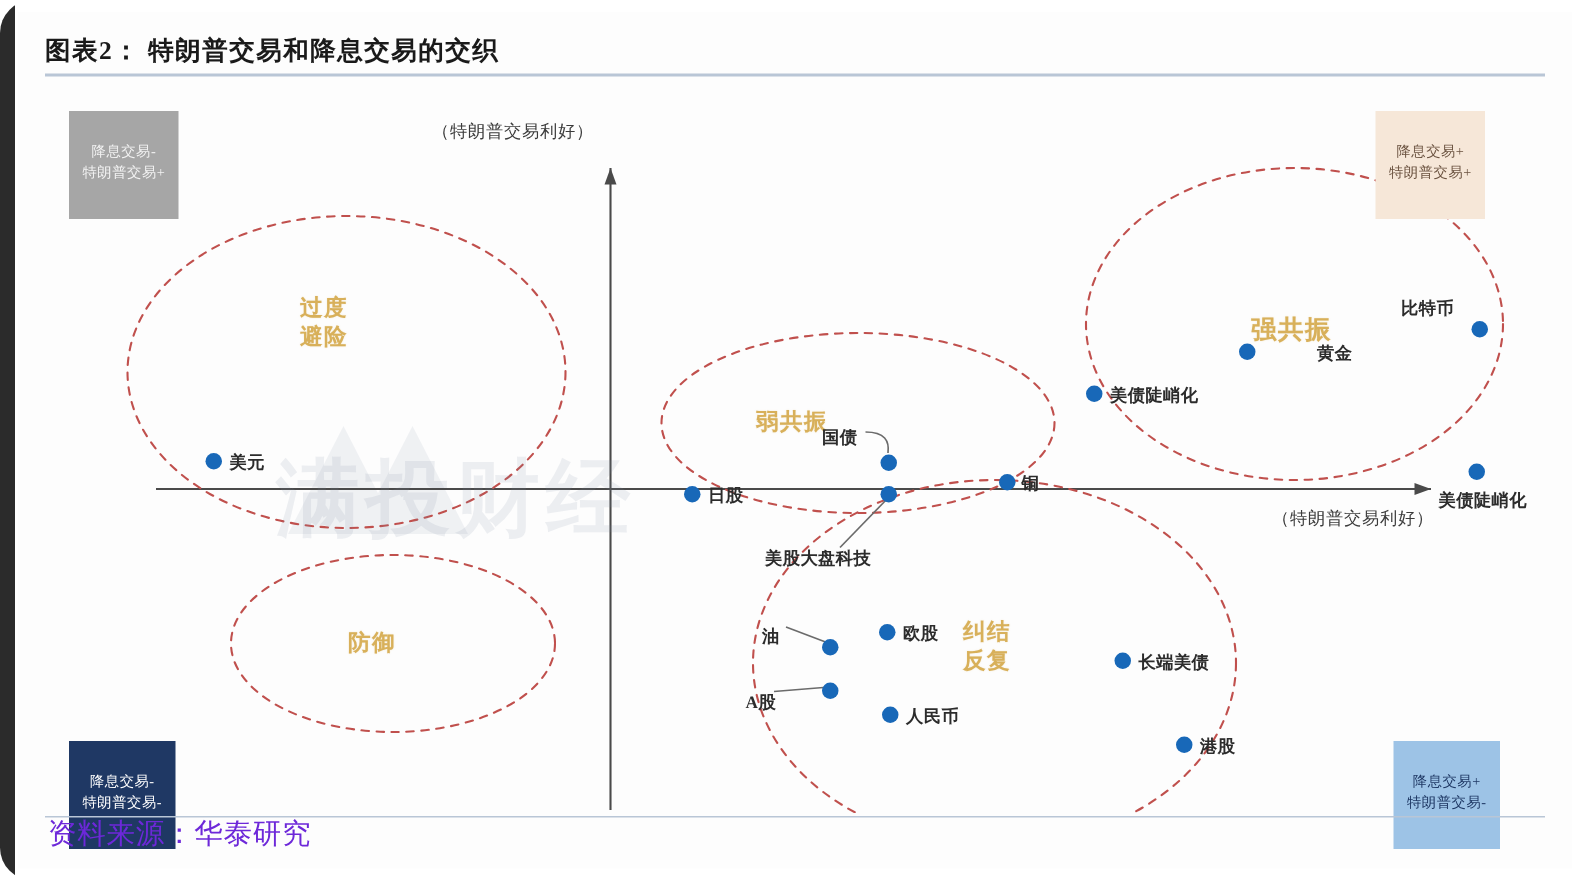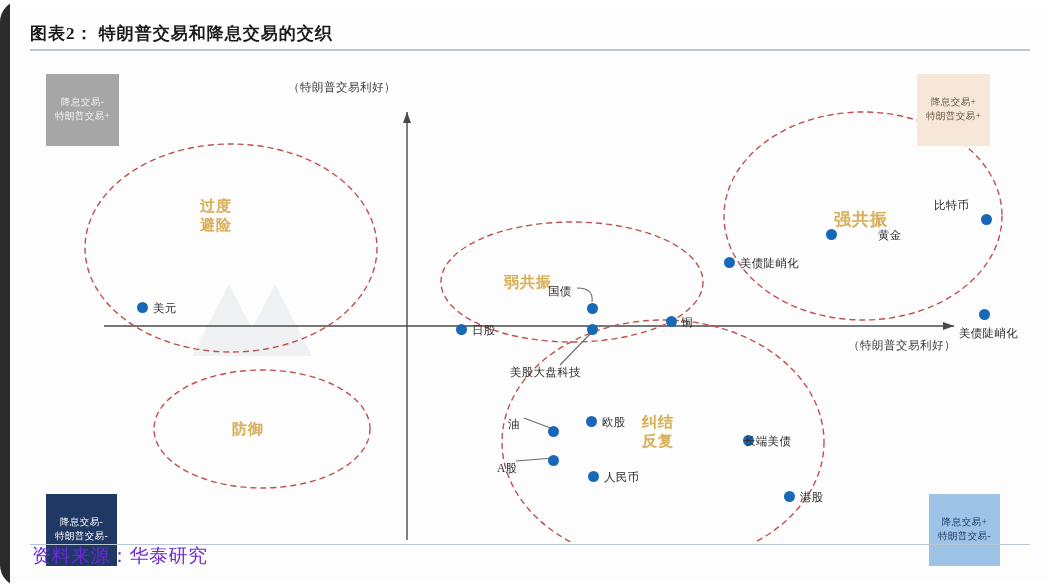--- a/index.html
+++ b/index.html
@@ -141,20 +141,21 @@
     margin-top: -5.5px;
     border-radius: 50%;
     background: #1868b8;
   }
   .pt-label {
     position: absolute;
     font-size: 11.5px;
     color: #2c2c2c;
     white-space: nowrap;
     letter-spacing: 0.3px;
+    font-weight: bold;
   }
 
   
   .wm-center {
     position: absolute;
     left: 160px; top: 243px;
     font-size: 56px;
     font-weight: bold;
     color: rgba(125,140,165,0.13);
     letter-spacing: 4px;
@@ -209,20 +210,21 @@
         </g>
 
         <g fill="none" stroke="#6b6b6b" stroke-width="1.1">
           <path d="M553 236 C 566 236, 569 242, 568 250"></path>
           <path d="M568 280 L 536 313"></path>
           <path d="M500 366 L 529 377"></path>
           <path d="M492 409 L 529 406"></path>
         </g>
       </svg>
 
+      <div class="wm-center">满投财经</div>
 
       <div class="qbox qbox-tl">
         <span>降息交易-</span>
         <span>特朗普交易+</span>
       </div>
       <div class="qbox qbox-tr">
         <span>降息交易+</span>
         <span>特朗普交易+</span>
       </div>
       <div class="qbox qbox-bl">
@@ -270,21 +272,21 @@
           <div class="pt-label" style="left: 935px; top: 274px;">美债陡峭化</div>
           <div class="pt" style="left: 529px; top: 379px; background: rgb(24, 104, 184);"></div>
           <div class="pt-label" style="left: 484px; top: 365px;">油</div>
           <div class="pt" style="left: 567px; top: 369px; background: rgb(24, 104, 184);"></div>
           <div class="pt-label" style="left: 578px; top: 363px;">欧股</div>
           <div class="pt" style="left: 529px; top: 408px; background: rgb(24, 104, 184);"></div>
           <div class="pt-label" style="left: 461px; top: 409px; margin-left: 12px;">A股</div>
           <div class="pt" style="left: 569px; top: 424px; background: rgb(24, 104, 184);"></div>
           <div class="pt-label" style="left: 580px; top: 418px;">人民币</div>
           <div class="pt" style="left: 724px; top: 388px; background: rgb(24, 104, 184);"></div>
-          <div class="pt-label" style="left: 720px; top: 382px;">长端美债</div>
+          <div class="pt-label" style="left: 735px; top: 382px;">长端美债</div>
           <div class="pt" style="left: 765px; top: 444px; background: rgb(24, 104, 184);"></div>
           <div class="pt-label" style="left: 776px; top: 438px;">港股</div>
         </div>
 
     </div>
 
     <div class="footer-rule"></div>
     <div class="source">资料来源：华泰研究</div>
   </div>
 </div>

